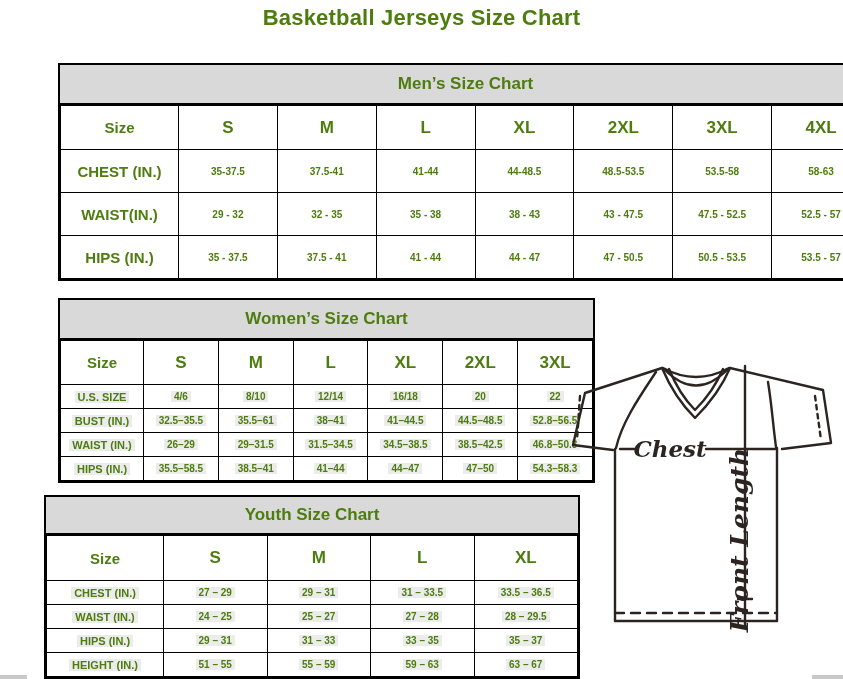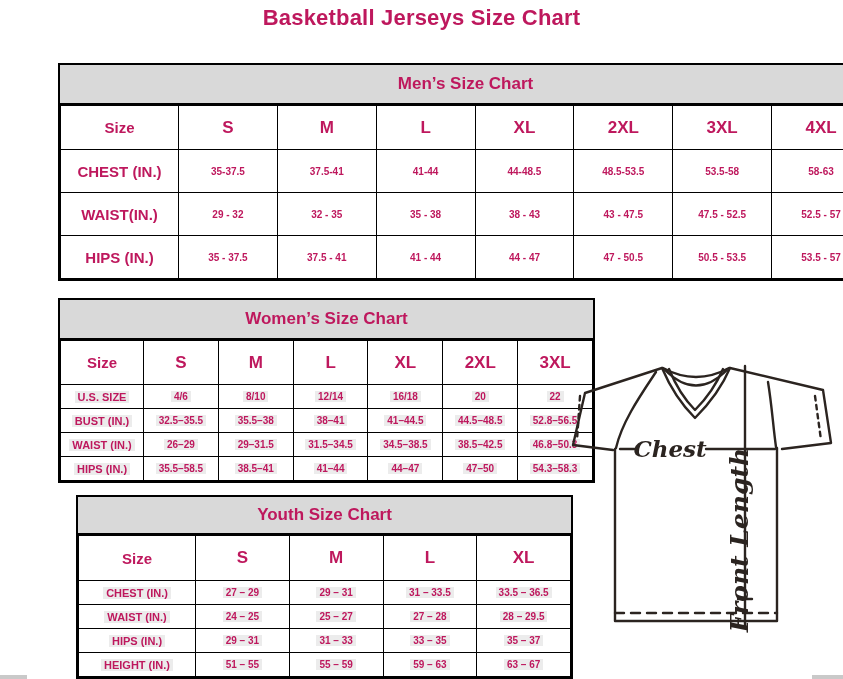--- a/index.html
+++ b/index.html
@@ -1,18 +1,18 @@
 <!DOCTYPE html>
 <html><head>
 <meta charset="utf-8">
 <style>
   html,body{margin:0;padding:0;background:#fff;}
   #canvas{
     position:relative;width:843px;height:679px;background:#ffffff;
-    font-family:"Liberation Sans", sans-serif;color:#be185d;overflow:hidden;
+    font-family:"Liberation Sans", sans-serif;color:#4d7c0f;overflow:hidden;
   }
   #page-title{
     position:absolute;top:5px;left:0;width:100%;margin:0;
     text-align:center;font-size:22px;font-weight:bold;letter-spacing:.2px;
   }
   .chart{position:absolute;border:2px solid #000;background:#fff;box-sizing:border-box;margin-left:44px;}
   .band{
     background:#d9d9d9;border-bottom:2px solid #000;text-align:center;
     font-weight:bold;font-size:17px;
   }
@@ -32,21 +32,21 @@
   .sec-men  tr.data-row td{font-size:10px;}
   .sec-women tr.size-row{height:44px;}
   .sec-women tr.data-row{height:24px;}
   .sec-youth tr.size-row{height:45px;}
   .sec-youth tr.data-row{height:24px;}
   .sec-women tr.data-row th.rowlabel, .sec-youth tr.data-row th.rowlabel{font-size:11px;}
   .sec-women tr.data-row td, .sec-youth tr.data-row td{font-size:10px;}
   .sec-women .data-row .hl, .sec-youth .data-row .hl{background:#ececec;padding:0 3px;}
   #sec-men{left:14px;top:63px;width:815px;}
   #sec-women{left:14px;top:298px;width:537px;}
-  #sec-youth{left:32px;top:495px;width:497px;}
+  #sec-youth{left:0;top:495px;width:536px;}
   #jersey{position:absolute;left:556px;top:358px;width:285px;height:285px;}
   .frag{position:absolute;height:4px;background:#c9c9c9;bottom:0;}
   #frag-left{left:0;width:27px;}
   #frag-right{left:812px;width:31px;}
 </style>
 </head>
 <body>
 
 <div id="canvas">
 
@@ -118,21 +118,21 @@
             <td><span class="hl">4/6</span></td>
             <td><span class="hl">8/10</span></td>
             <td><span class="hl">12/14</span></td>
             <td><span class="hl">16/18</span></td>
             <td><span class="hl">20</span></td>
             <td><span class="hl">22</span></td>
           </tr>
           <tr class="data-row">
             <th class="rowlabel"><span class="hl">BUST (IN.)</span></th>
             <td><span class="hl">32.5–35.5</span></td>
-            <td><span class="hl">35.5–38</span></td>
+            <td><span class="hl">35.5–61</span></td>
             <td><span class="hl">38–41</span></td>
             <td><span class="hl">41–44.5</span></td>
             <td><span class="hl">44.5–48.5</span></td>
             <td><span class="hl">52.8–56.5</span></td>
           </tr>
           <tr class="data-row">
             <th class="rowlabel"><span class="hl">WAIST (IN.)</span></th>
             <td><span class="hl">26–29</span></td>
             <td><span class="hl">29–31.5</span></td>
             <td><span class="hl">31.5–34.5</span></td>

